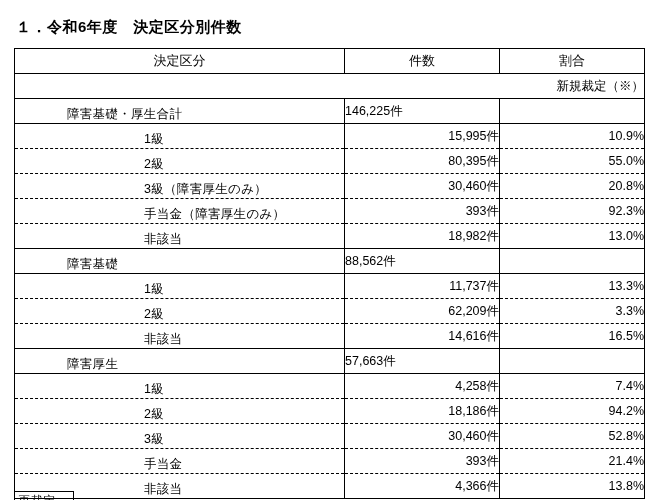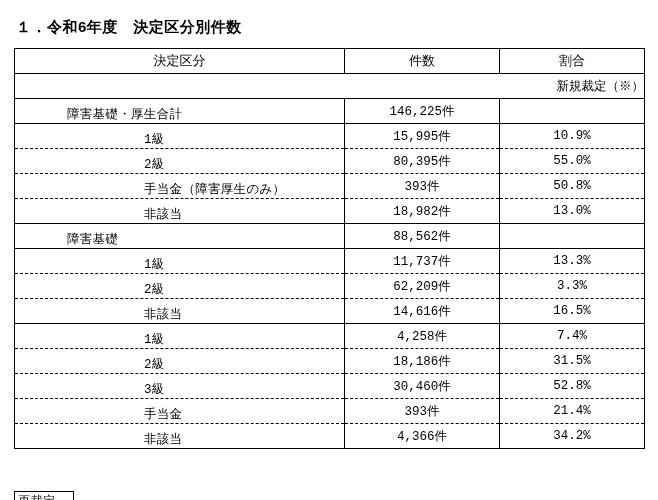--- a/index.html
+++ b/index.html
@@ -26,21 +26,20 @@
     font-weight: bold;
     letter-spacing: 0.5px;
     margin: 0 0 12px 2px;
     line-height: 1.2;
   }
   table.data {
     border-collapse: collapse;
     width: 630px;
     table-layout: fixed;
     font-size: 12.5px;
-    font-family: Liberation Mono, monospace;
   }
   table.data col.c-label { width: 330px; }
   table.data col.c-count { width: 155px; }
   table.data col.c-ratio { width: 145px; }
 
   table.data th, table.data td {
     border: 1px solid #000000;
     padding: 0;
     height: 24px;
     vertical-align: middle;
@@ -83,26 +82,26 @@
     letter-spacing: 0.3px;
   }
   td.lbl-cell { padding: 0; }
 
   
   tr.sub td { border-top: 1px dashed #000000; border-bottom: 1px dashed #000000; }
   tr.sub-last td { border-bottom: 1px solid #000000; }
   tr.sub-first td { border-top: 1px solid #000000; margin-top: 7px; }
 
   td.num {
-    text-align: center;
+    text-align: right;
     padding-right: 6px;
     font-size: 12.5px;
   }
   td.num.center {
-    text-align: center;
+    text-align: left;
     padding-right: 0;
   }
 
   .footer-cut {
     position: absolute;
     left: 14px;
     top: 491px;
     width: 630px;
     height: 9px;
     overflow: hidden;
@@ -174,25 +173,36 @@
           </div>
         </td>
         <td class="num">80,395件</td>
         <td class="num">55.0%</td>
       </tr>
       <tr class="sub">
         <td class="lbl-cell">
           <div class="lbl">
             <div class="indent1"></div>
             <div class="indent2"></div>
+            <div class="lbl-text">3級（障害厚生のみ）</div>
+          </div>
+        </td>
+        <td class="num">30,460件</td>
+        <td class="num">20.8%</td>
+      </tr>
+      <tr class="sub">
+        <td class="lbl-cell">
+          <div class="lbl">
+            <div class="indent1"></div>
+            <div class="indent2"></div>
             <div class="lbl-text">手当金（障害厚生のみ）</div>
           </div>
         </td>
         <td class="num">393件</td>
-        <td class="num">50.8%</td>
+        <td class="num">92.3%</td>
       </tr>
       <tr class="sub sub-last">
         <td class="lbl-cell">
           <div class="lbl">
             <div class="indent1"></div>
             <div class="indent2"></div>
             <div class="lbl-text">非該当</div>
           </div>
         </td>
         <td class="num">18,982件</td>
@@ -236,41 +246,51 @@
           <div class="lbl">
             <div class="indent1"></div>
             <div class="indent2"></div>
             <div class="lbl-text">非該当</div>
           </div>
         </td>
         <td class="num">14,616件</td>
         <td class="num">16.5%</td>
       </tr>
 
+      <tr>
+        <td class="lbl-cell">
+          <div class="lbl">
+            <div class="indent1"></div>
+            <div class="lbl-text">障害厚生</div>
+          </div>
+        </td>
+        <td class="num center">57,663件</td>
+        <td class="num"></td>
+      </tr>
       <tr class="sub sub-first">
         <td class="lbl-cell">
           <div class="lbl">
             <div class="indent1"></div>
             <div class="indent2"></div>
             <div class="lbl-text">1級</div>
           </div>
         </td>
         <td class="num">4,258件</td>
         <td class="num">7.4%</td>
       </tr>
       <tr class="sub">
         <td class="lbl-cell">
           <div class="lbl">
             <div class="indent1"></div>
             <div class="indent2"></div>
             <div class="lbl-text">2級</div>
           </div>
         </td>
         <td class="num">18,186件</td>
-        <td class="num">31.5%</td>
+        <td class="num">94.2%</td>
       </tr>
       <tr class="sub">
         <td class="lbl-cell">
           <div class="lbl">
             <div class="indent1"></div>
             <div class="indent2"></div>
             <div class="lbl-text">3級</div>
           </div>
         </td>
         <td class="num">30,460件</td>
@@ -289,21 +309,21 @@
       </tr>
       <tr class="sub sub-last">
         <td class="lbl-cell">
           <div class="lbl">
             <div class="indent1"></div>
             <div class="indent2"></div>
             <div class="lbl-text">非該当</div>
           </div>
         </td>
         <td class="num">4,366件</td>
-        <td class="num">34.2%</td>
+        <td class="num">13.8%</td>
       </tr>
     </tbody>
   </table>
 
   <div class="footer-cut">
     <div class="box">再裁定</div>
   </div>
 
 </div>
 

